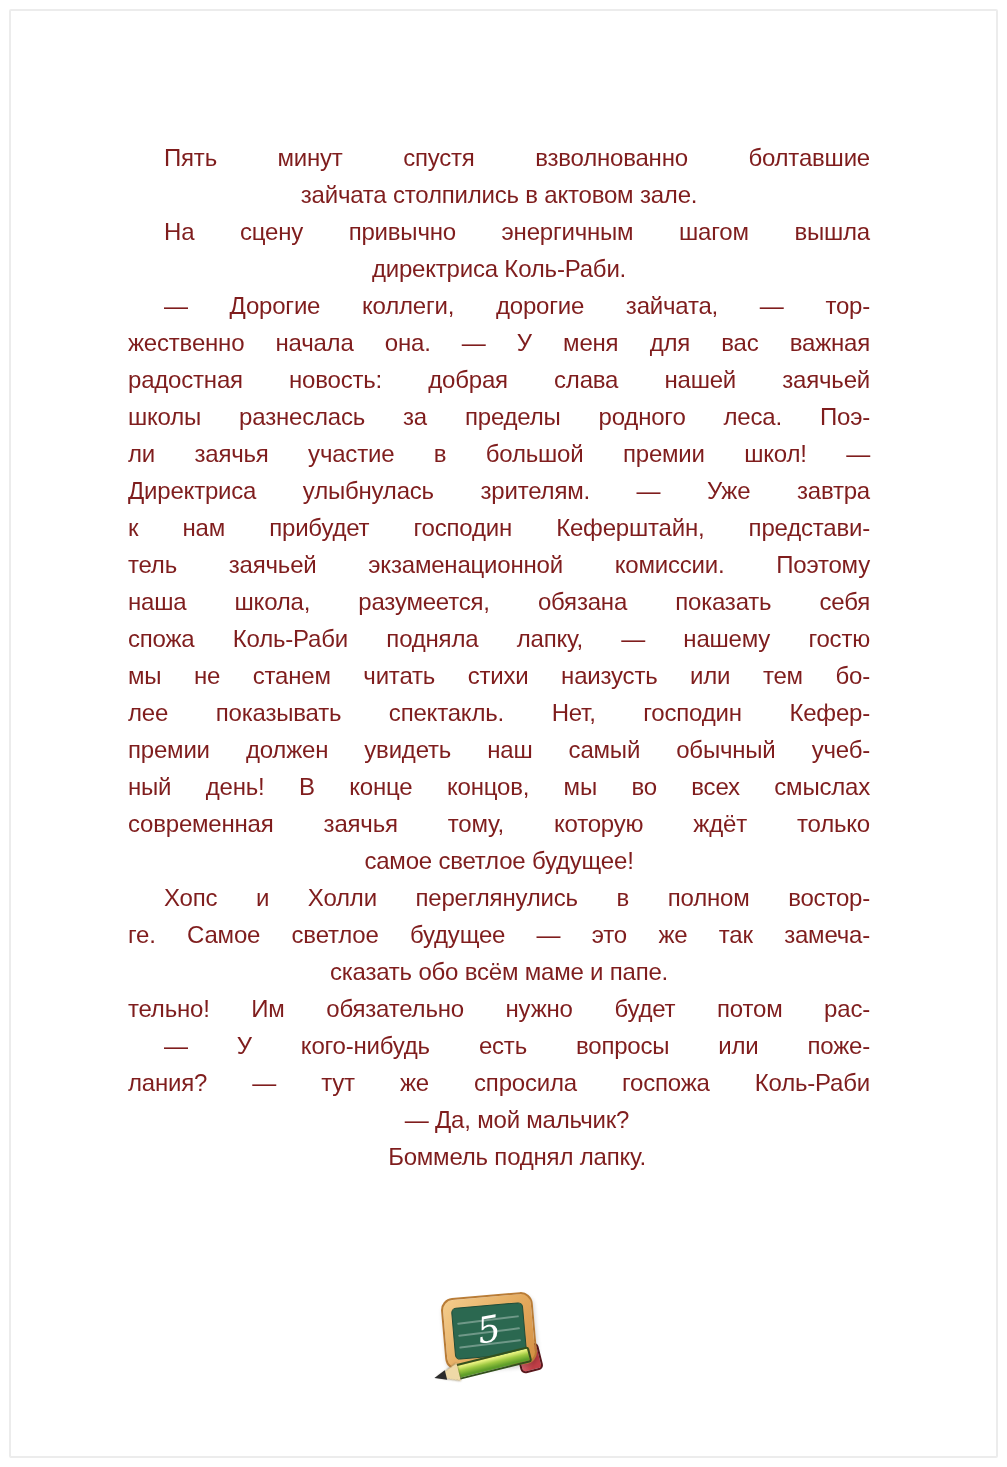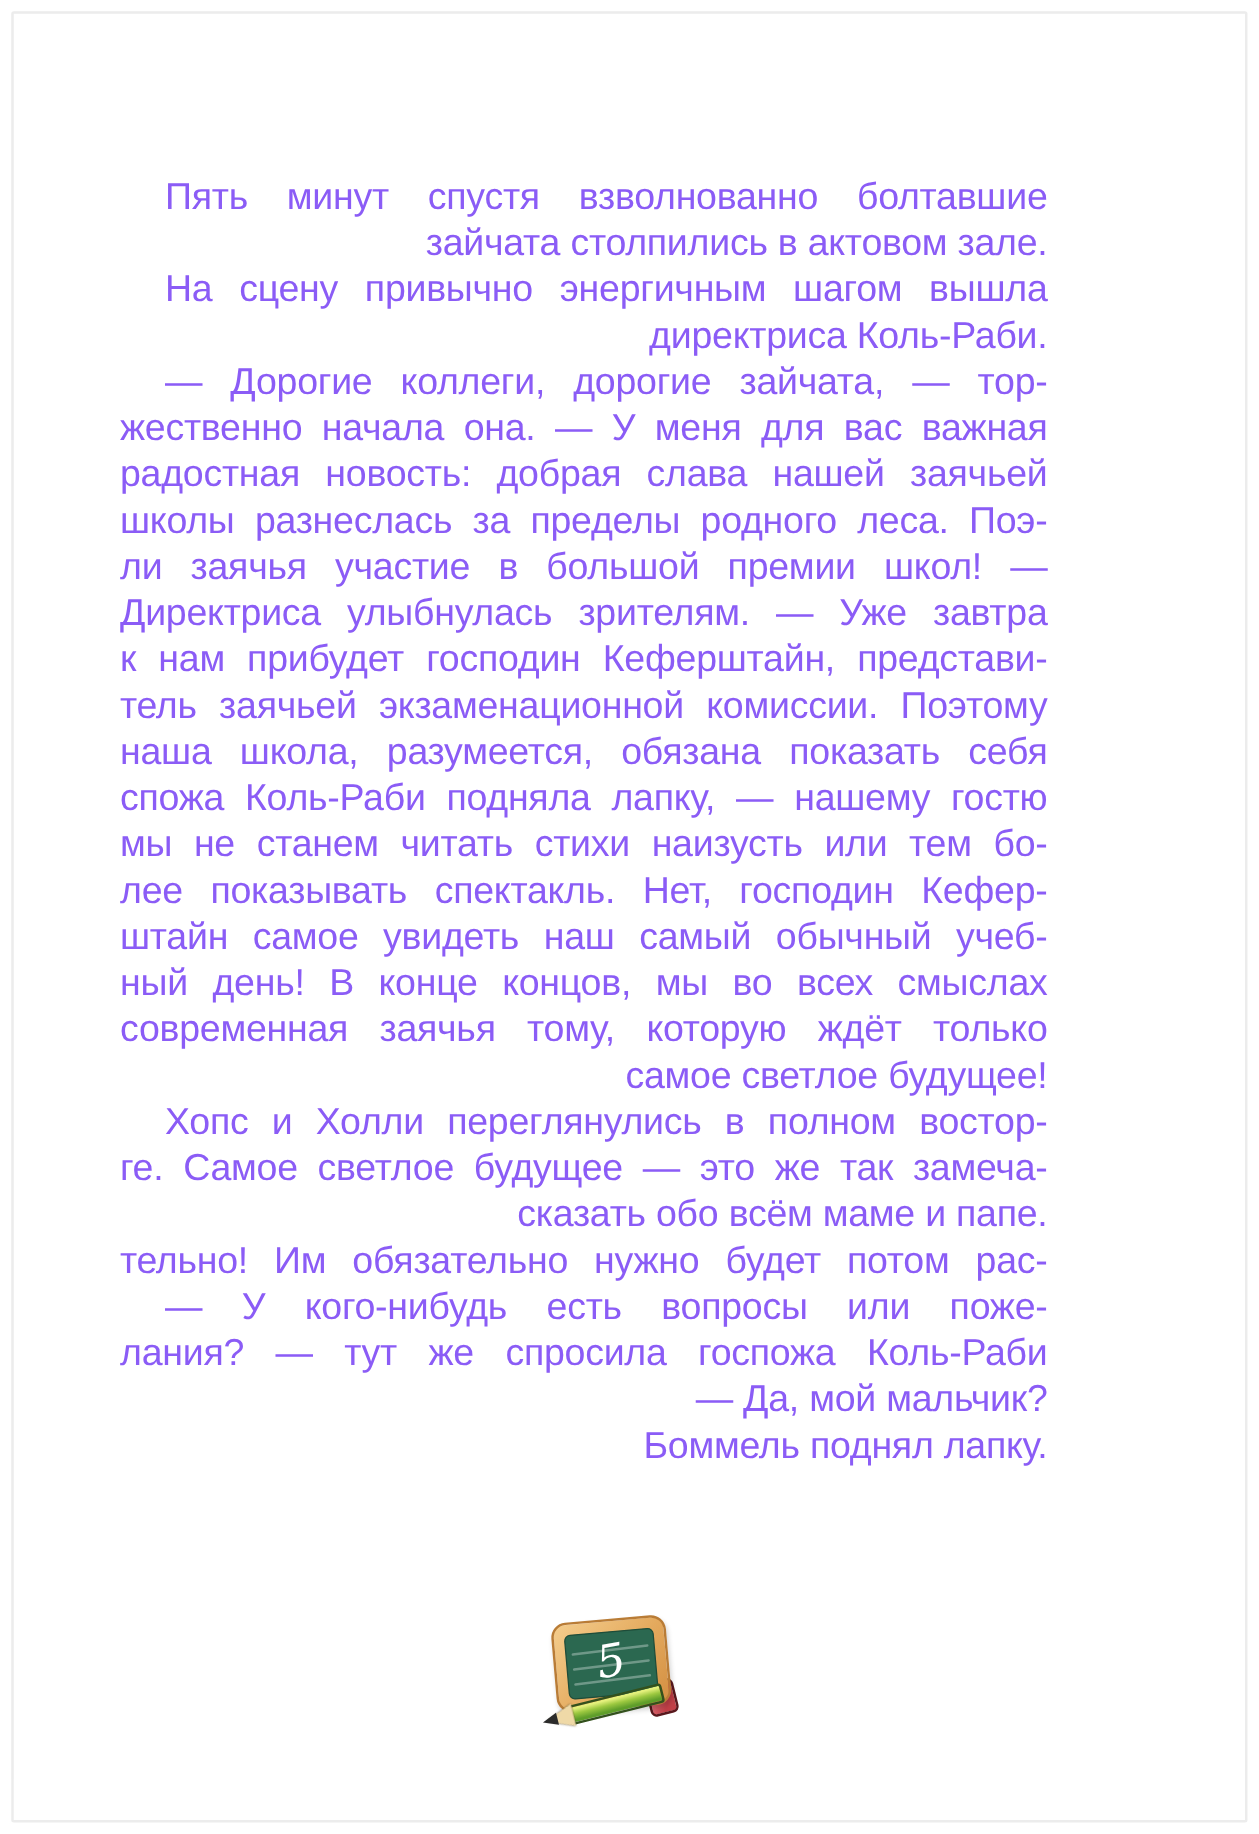--- a/index.html
+++ b/index.html
@@ -11,27 +11,27 @@
     overflow:hidden;
   }
   .page-frame {
     position:absolute; inset:9px;
     border:2px solid #ececec;
     border-radius:2px;
     pointer-events:none;
   }
   .text-block {
     position:absolute;
-    left:96px; top:139px; width:742px;
-    color:#8b5cf6;
-    font-size:30px;
+    left:128px; top:139px; width:742px;
+    color:#7f1d1d;
+    font-size:24px;
     line-height:37px;
     letter-spacing:-0.2px;
   }
-  .ln { text-align:right; white-space:normal; }
+  .ln { text-align:center; white-space:normal; }
   .ln.just { text-align:justify; text-align-last:justify; }
   .ln.ind { text-indent:36px; }
 
   
   .art { position:absolute; left:434px; top:1290px; width:120px; height:105px; }
   .eraser {
     position:absolute; left:84px; top:54px; width:19px; height:24px;
     background:linear-gradient(120deg,#e2707a 20%,#c23f47 70%);
     border:2px solid #59181d; border-radius:5px;
     transform:rotate(-14deg);
@@ -115,21 +115,21 @@
   <div class="ln just">радостная новость: добрая слава нашей заячьей</div>
   <div class="ln just">школы разнеслась за пределы родного леса. Поэ-</div>
   <div class="ln just">ли заячья участие в большой премии школ! —</div>
   <div class="ln just">Директриса улыбнулась зрителям. — Уже завтра</div>
   <div class="ln just">к нам прибудет господин Кеферштайн, представи-</div>
   <div class="ln just">тель заячьей экзаменационной комиссии. Поэтому</div>
   <div class="ln just">наша школа, разумеется, обязана показать себя</div>
   <div class="ln just">спожа Коль-Раби подняла лапку, — нашему гостю</div>
   <div class="ln just">мы не станем читать стихи наизусть или тем бо-</div>
   <div class="ln just">лее показывать спектакль. Нет, господин Кефер-</div>
-  <div class="ln just">штайн самое увидеть наш самый обычный учеб-</div>
+  <div class="ln just">премии должен увидеть наш самый обычный учеб-</div>
   <div class="ln just">ный день! В конце концов, мы во всех смыслах</div>
   <div class="ln just">современная заячья тому, которую ждёт только</div>
   <div class="ln">самое светлое будущее!</div>
   <div class="ln just ind">Хопс и Холли переглянулись в полном востор-</div>
   <div class="ln just">ге. Самое светлое будущее — это же так замеча-</div>
   <div class="ln">сказать обо всём маме и папе.</div>
   <div class="ln just">тельно! Им обязательно нужно будет потом рас-</div>
   <div class="ln just ind">— У кого-нибудь есть вопросы или поже-</div>
   <div class="ln just">лания? — тут же спросила госпожа Коль-Раби</div>
   <div class="ln ind">— Да, мой мальчик?</div>

